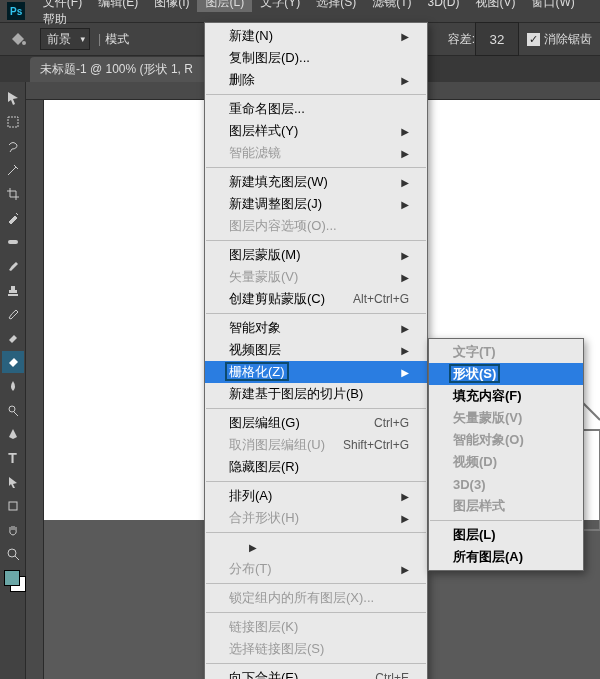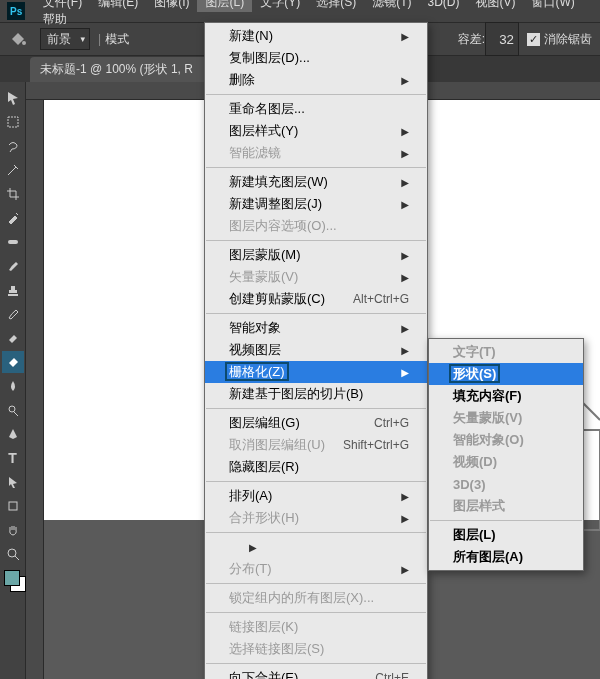--- a/index.html
+++ b/index.html
@@ -6,21 +6,21 @@
   body { background: #535353; width: 600px; height: 679px; overflow: hidden; font-size: 12px; color: #ddd; }
   .menubar { background: #424242; height: 22px; display: flex; align-items: center; padding: 0 4px; }
   .menubar .logo { width: 26px; height: 18px; display: flex; align-items: center; justify-content: center; margin-right: 6px; }
   .menubar .menuitem { padding: 3px 8px; cursor: default; }
   .menubar .menuitem.active { background: #6a6a6a; }
   .toolbar { background: #424242; height: 34px; display: flex; align-items: center; padding: 0 8px; border-top: 1px solid #2a2a2a; border-bottom: 1px solid #2a2a2a; }
   .tool-icon { width: 20px; height: 20px; margin-right: 8px; }
   .dropdown-small { background: #3a3a3a; color: #ddd; border: 1px solid #222; height: 22px; padding: 0 18px 0 6px; margin: 0 4px; position: relative; font-size: 12px; display: inline-flex; align-items: center; }
   .chev { position: absolute; right: 4px; font-size: 9px; }
   .sep { color: #888; margin: 0 4px; }
-  .num-input { background: #3a3a3a; border: 1px solid #222; color: #ddd; width: 34px; height: 20px; padding: 16px 4px; text-align: right; }
+  .num-input { background: #3a3a3a; border: 1px solid #222; color: #ddd; width: 44px; height: 20px; padding: 16px 4px; text-align: center; }
   .checkbox { display: inline-flex; align-items: center; margin-left: 8px; }
   .checkbox .box { width: 13px; height: 13px; background: #ddd; color: #222; font-size: 11px; display: flex; align-items: center; justify-content: center; margin-right: 4px; }
   .tabbar { background: #383838; height: 26px; display: flex; align-items: center; padding-left: 30px; }
   .doc-tab { background: #535353; padding: 4px 10px; border-top-left-radius: 4px; border-top-right-radius: 4px; font-size: 12px; }
   .close-x { margin-left: 8px; color: #bbb; }
   .workspace { display: flex; height: calc(679px - 22px - 34px - 26px); position: relative; }
   .toolcol { width: 26px; background: #424242; display: flex; flex-direction: column; align-items: center; padding: 4px 0; border-right: 1px solid #2a2a2a; }
   .tool { width: 22px; height: 22px; margin: 1px 0; display: flex; align-items: center; justify-content: center; color: #ccc; font-size: 14px; }
   .tool.active { background: #2a617d; }
   .ruler-top { height: 18px; background: #4a4a4a; border-bottom: 1px solid #2a2a2a; }

